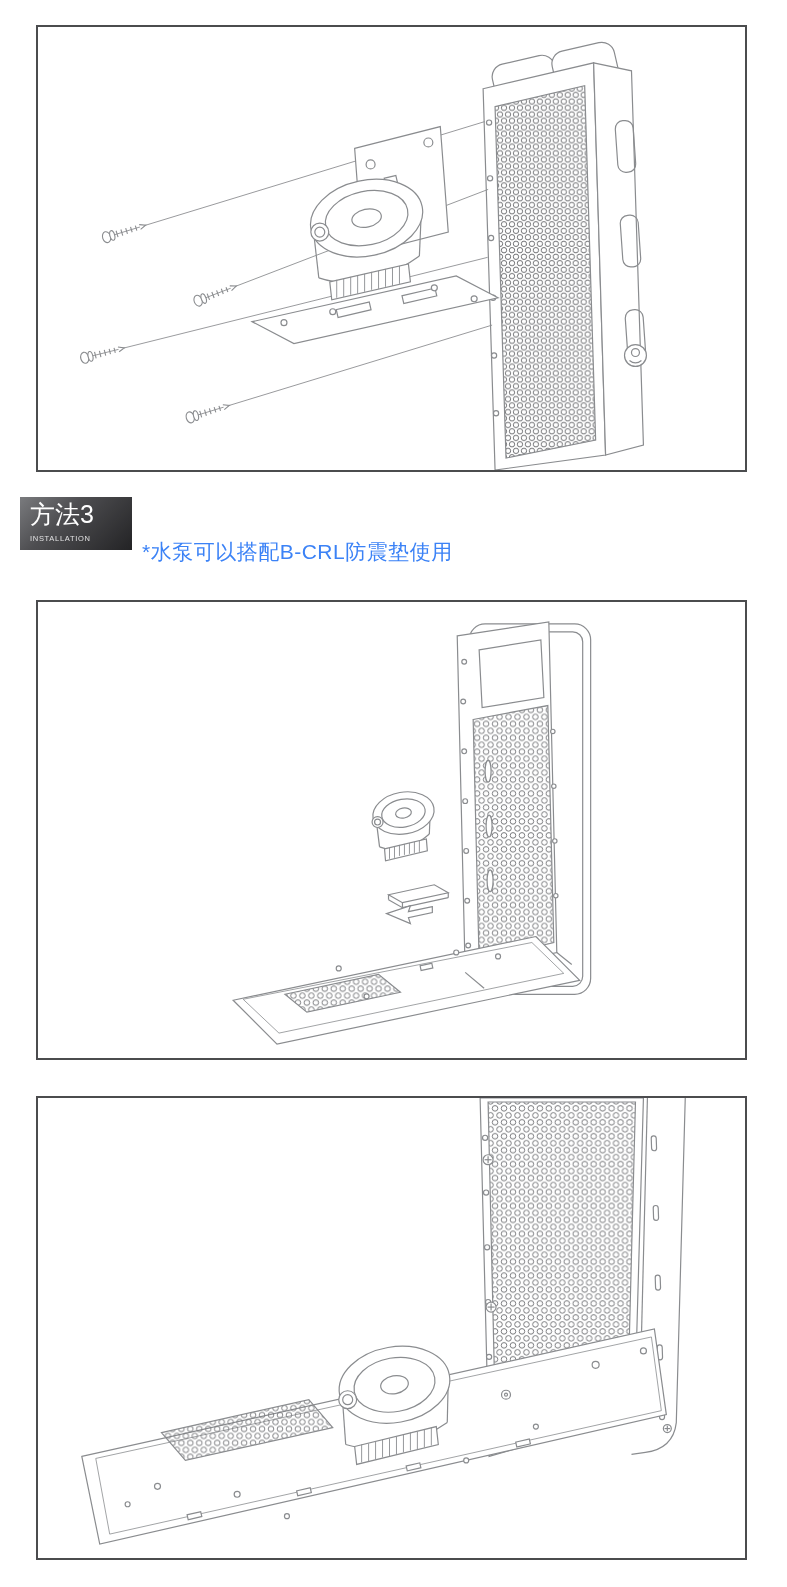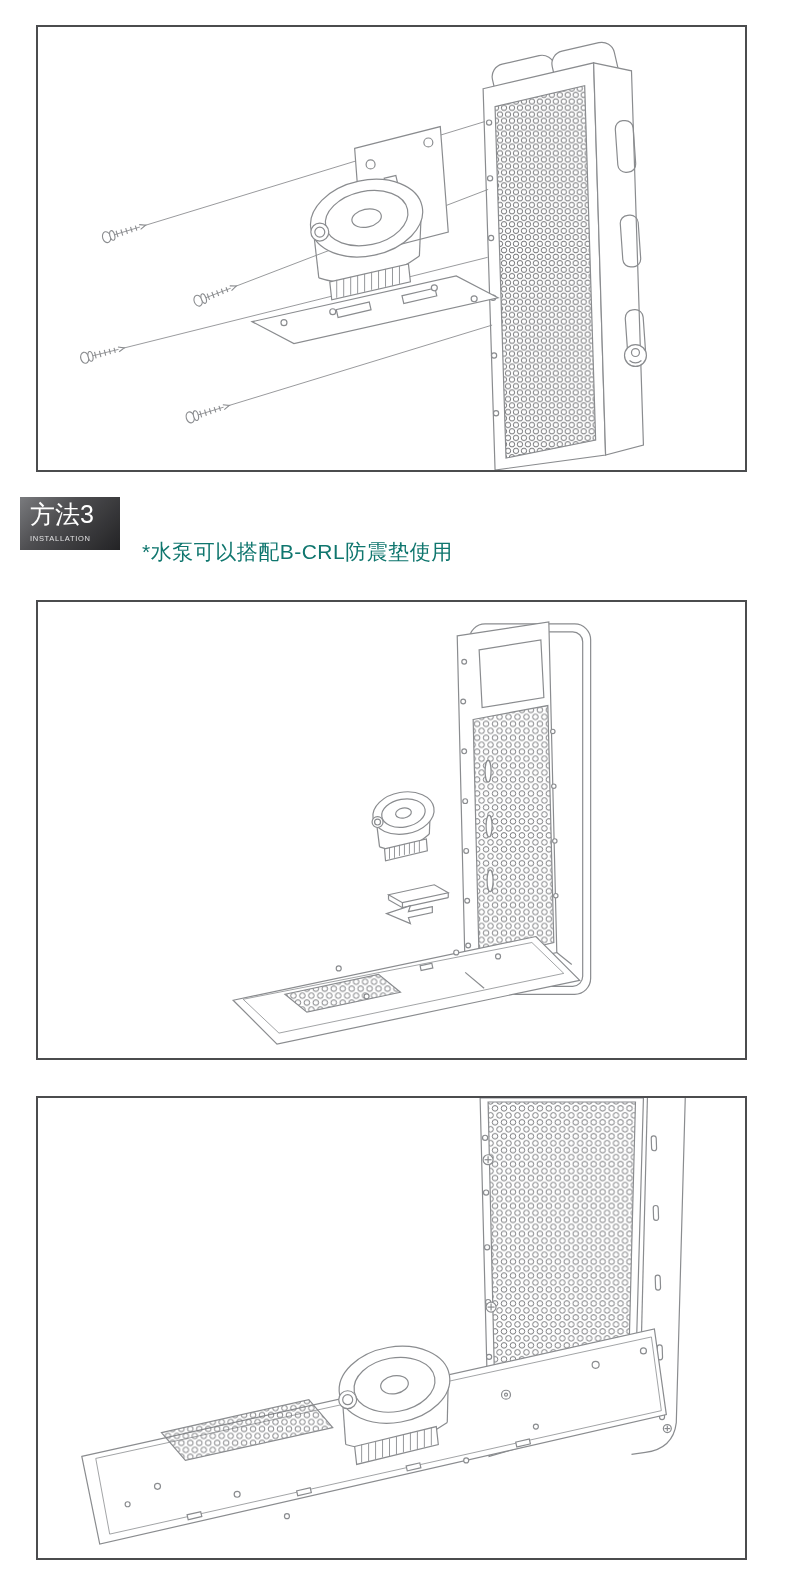--- a/index.html
+++ b/index.html
@@ -13,30 +13,30 @@
   .panel {
     position:absolute; left:36px; width:711px;
     border:2px solid #4b4c4e; background:#fff; overflow:hidden;
   }
   #panel1 { top:25px;   height:447px; }
   #panel2 { top:600px;  height:460px; }
   #panel3 { top:1096px; height:464px; }
   .panel svg { display:block; }
 
   .method-badge {
-    position:absolute; left:20px; top:497px; width:100px; height:53px;
+    position:absolute; left:20px; top:497px; width:112px; height:53px;
     background:linear-gradient(135deg,#7a7b7e 0%,#4e4e51 38%,#232325 100%);
     color:#ffffff; padding:4px 8px 0 10px;
   }
   .method-title { font-size:25px; line-height:27px; font-weight:normal; }
   .method-subtitle { font-size:7.5px; letter-spacing:.7px; color:#e3e3e4; margin-top:6px; }
 
   .note {
     position:absolute; left:142px; top:538px;
-    font-size:21px; color:#0f766e; letter-spacing:.5px;
+    font-size:21px; color:#3b82f6; letter-spacing:.5px;
   }
 </style>
 </head>
 <body>
 
 <div class="page">
 
   <section class="panel" id="panel1">
     <svg width="707" height="443" viewBox="0 0 710 445" preserveAspectRatio="none">
       <defs>

